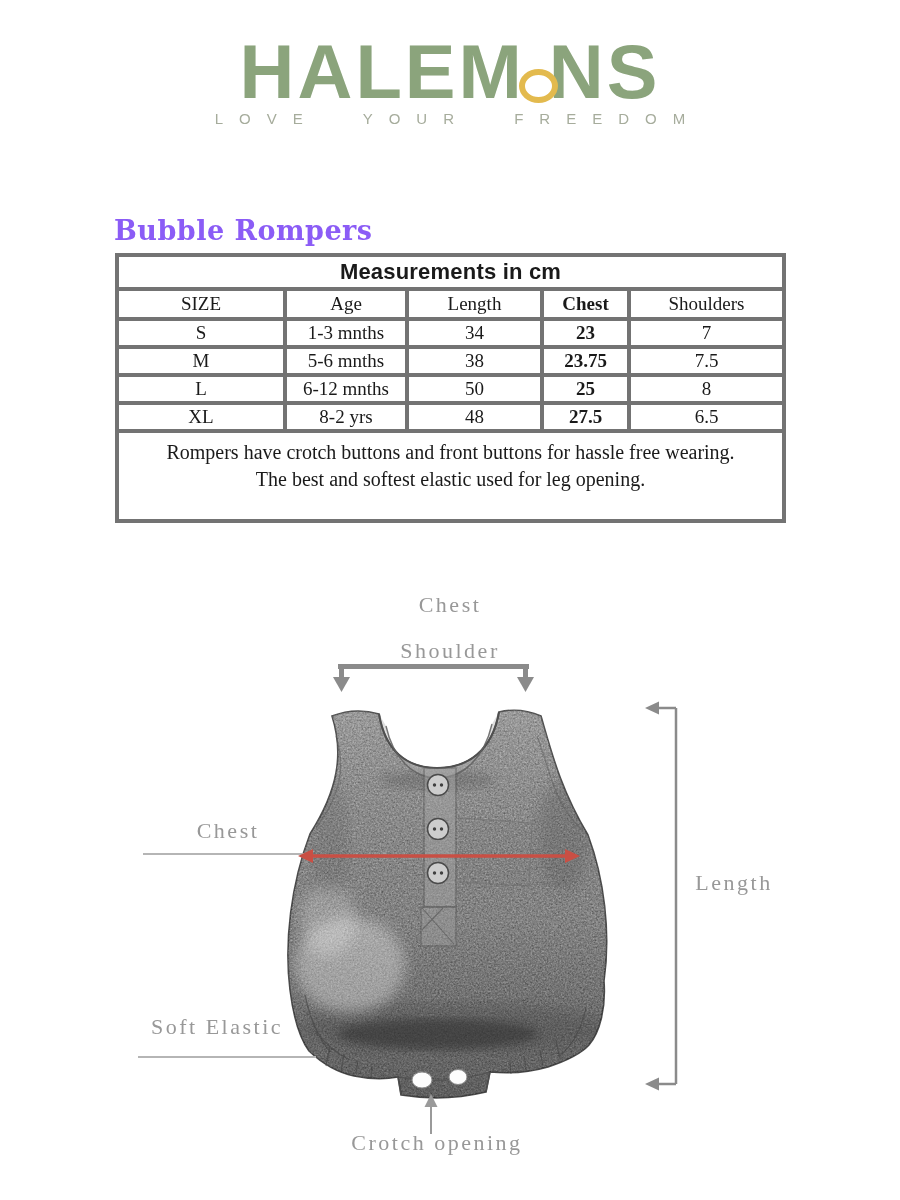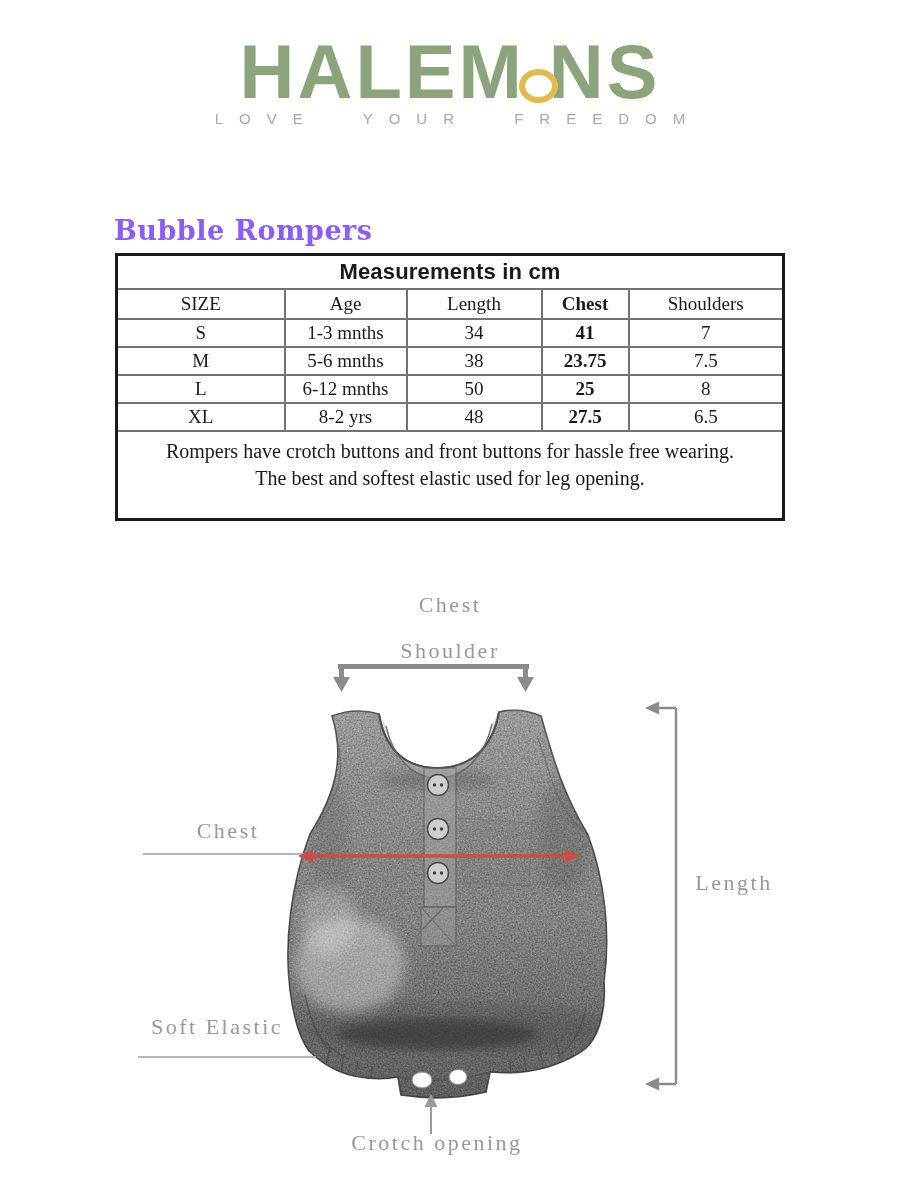--- a/index.html
+++ b/index.html
@@ -31,21 +31,21 @@
     font-family:"DejaVu Serif", serif; font-weight:700; font-size:27px;
     color:#8b5cf6; letter-spacing:0.5px;
   }
   
   table.size-chart {
     position:absolute; left:115px; top:253px; width:667px;
     border-collapse:collapse; table-layout:fixed;
     border:3px solid #1a1a1a;
   }
   table.size-chart th, table.size-chart td {
-    border:2px solid #737373; text-align:center; vertical-align:middle;
+    border:4px solid #737373; text-align:center; vertical-align:middle;
     font-family:"Liberation Serif", serif; font-size:19px; font-weight:400;
     padding:1px 2px;
   }
   table.size-chart .tbl-title {
     font-family:"Liberation Sans", sans-serif; font-weight:700; font-size:22px;
     height:34px; letter-spacing:0.2px;
   }
   table.size-chart .colhead th { height:30px; font-size:19px; }
   table.size-chart tbody td { height:28px; }
   table.size-chart .col-chest { font-weight:700; }
@@ -91,21 +91,21 @@
         <th>Length</th>
         <th class="col-chest">Chest</th>
         <th>Shoulders</th>
       </tr>
     </thead>
     <tbody>
       <tr>
         <td>S</td>
         <td>1-3 mnths</td>
         <td>34</td>
-        <td class="col-chest">41</td>
+        <td class="col-chest">23</td>
         <td>7</td>
       </tr>
       <tr>
         <td>M</td>
         <td>5-6 mnths</td>
         <td>38</td>
         <td class="col-chest">23.75</td>
         <td>7.5</td>
       </tr>
       <tr>

